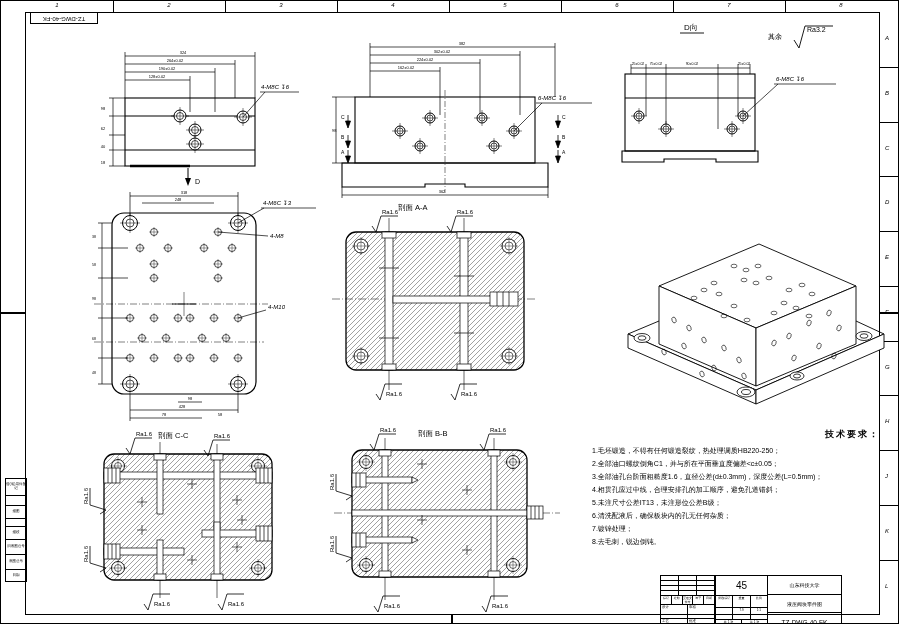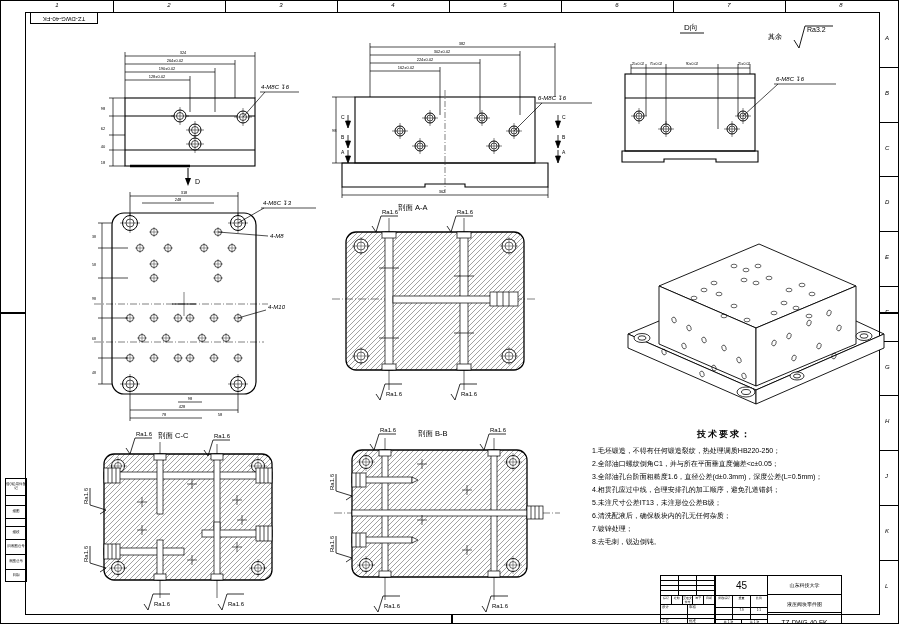--- a/index.html
+++ b/index.html
@@ -11,21 +11,21 @@
   .ztick{position:absolute;top:1px;width:1px;height:11px;background:#000;}
   .znum{position:absolute;top:2px;font-size:6px;font-style:italic;transform:translateX(-50%);}
   .rtick{position:absolute;left:880px;width:18px;height:1px;background:#000;}
   .rletter{position:absolute;left:885px;font-size:6px;font-style:italic;}
   .cmark{position:absolute;background:#000;}
   .doccode{position:absolute;left:30px;top:12px;width:66px;height:10px;border:1px solid #000;
            font-size:6px;line-height:9px;text-align:center;transform:rotate(180deg);white-space:nowrap;overflow:hidden;}
   svg{position:absolute;overflow:visible;}
   svg text{font-family:"Liberation Sans","DejaVu Sans",sans-serif;fill:#000;}
   .tech{position:absolute;left:592px;top:428px;width:288px;font-size:7px;line-height:13px;white-space:nowrap;}
-  .tech .hd{font-size:9px;font-weight:bold;letter-spacing:2px;margin:0 0 3px 105px;}
+  .tech .hd{font-size:9px;font-weight:bold;letter-spacing:2px;margin:0 0 3px 105px;text-align:right;}
   .mstrip{position:absolute;left:5px;top:478px;width:20px;border:1px solid #000;border-bottom:none;}
   .mstrip div{border-bottom:1px solid #000;font-size:3.5px;line-height:1.1;text-align:center;
               overflow:hidden;display:flex;align-items:center;justify-content:center;}
   .tb{position:absolute;left:660px;top:575px;width:182px;height:57px;border:1.2px solid #000;
       display:flex;font-size:4px;box-sizing:border-box;}
   .tb *{box-sizing:border-box;}
   .tb .col-l{width:55px;display:flex;flex-direction:column;border-right:1px solid #000;}
   .tb .rev{flex:0 0 5px;border-bottom:0.5px solid #000;display:flex;}
   .tb .rev span{flex:1;border-right:0.5px solid #000;}
   .tb .hdr{flex:0 0 6px;border-bottom:0.5px solid #000;display:flex;font-size:3px;}

